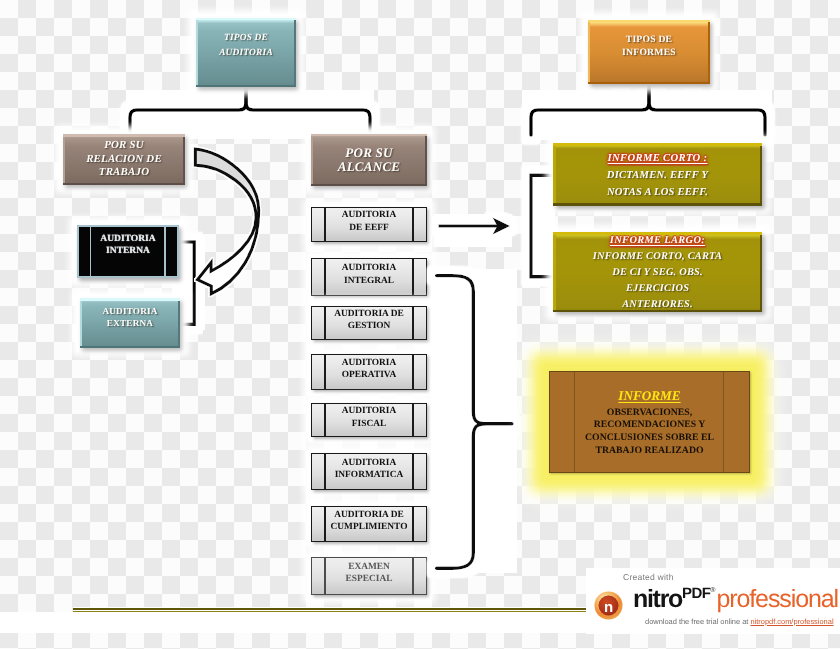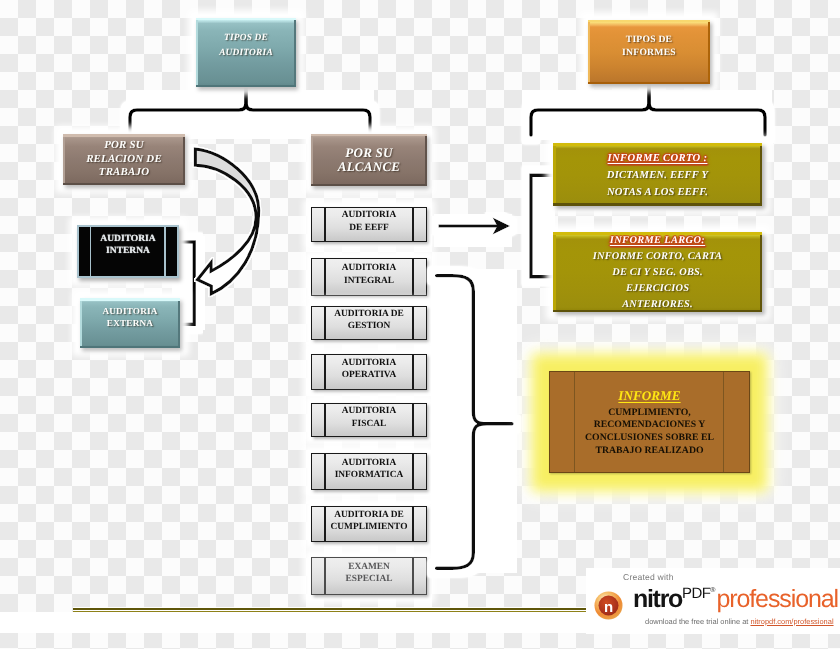--- a/index.html
+++ b/index.html
@@ -311,21 +311,21 @@
     <span class="ln lbl-w">DE CI  Y  SEG. OBS.</span>
     <span class="ln lbl-w">EJERCICIOS</span>
     <span class="ln lbl-w">ANTERIORES.</span>
   </div>
 
   <div class="glowbox" style="left:535px;top:357px;width:229px;height:131px"></div>
   <div class="node informe-final" style="left:549px;top:371px;width:201px;height:102px;font-size:9.75px;line-height:12.6px;text-align:center;">
     <span class="vl" style="left:24px"></span>
     <span class="vl" style="right:25px"></span>
     <span class="ln hd-yellow">INFORME</span>
-    <span class="ln lbl-dark">CUMPLIMIENTO,</span>
+    <span class="ln lbl-dark">OBSERVACIONES,</span>
     <span class="ln lbl-dark">RECOMENDACIONES Y</span>
     <span class="ln lbl-dark">CONCLUSIONES SOBRE EL</span>
     <span class="ln lbl-dark">TRABAJO REALIZADO</span>
   </div>
 
   <div class="abs" style="left:0;top:612px;width:840px;height:21px;background:#fff;"></div>
   <div class="abs" style="left:73px;top:607px;width:515px;height:5px;background:#fff;"></div>
   <div class="abs" style="left:73px;top:608px;width:515px;height:2.2px;background:#5f560a;"></div>
   <div class="abs" style="left:73px;top:611px;width:515px;height:1.3px;background:#8e8118;"></div>
 
@@ -346,19 +346,19 @@
         <stop offset="0" stop-color="#cf4b20"></stop>
         <stop offset="0.7" stop-color="#a8301a"></stop>
         <stop offset="1" stop-color="#8d2414"></stop>
       </radialGradient>
     </defs>
     <circle cx="14.5" cy="14.5" r="14" fill="url(#nlogo)"></circle>
     <circle cx="14.5" cy="14.5" r="10" fill="url(#nlogo2)"></circle>
     <text x="14.5" y="20.6" text-anchor="middle" font-family="'Liberation Sans',sans-serif" font-size="15" font-weight="bold" fill="#ffffff">n</text>
   </svg>
   <div class="abs" style="left:633px;top:585px;height:30px;font-family:'Liberation Sans',sans-serif;white-space:nowrap;">
-    <span style="font-size:25px;font-weight:bold;color:#141414;letter-spacing:-1.3px;">nitro</span><span style="font-size:15px;font-weight:normal;color:#141414;vertical-align:9px;letter-spacing:-0.6px;">PDF</span><span style="font-size:7px;color:#1c1c1c;vertical-align:15px;">®</span><span style="font-size:25px;color:#e8622a;letter-spacing:-1.1px;margin-left:1px;">professional</span>
+    <span style="font-size:25px;font-weight:bold;color:#141414;letter-spacing:-1.3px;">nitro</span><span style="font-size:15px;font-weight:bold;color:#141414;vertical-align:9px;letter-spacing:-0.6px;">PDF</span><span style="font-size:7px;color:#1c1c1c;vertical-align:15px;">®</span><span style="font-size:25px;color:#e8622a;letter-spacing:-1.1px;margin-left:1px;">professional</span>
   </div>
   <div class="abs" style="left:645px;top:617px;font-family:'Liberation Sans',sans-serif;font-size:7.45px;color:#6e6e6e;white-space:nowrap;">
     <span>download the free trial online at </span><span style="color:#d2562a;text-decoration:underline;">nitropdf.com/professional</span>
   </div>
 
 </div>
 
 </body></html>

